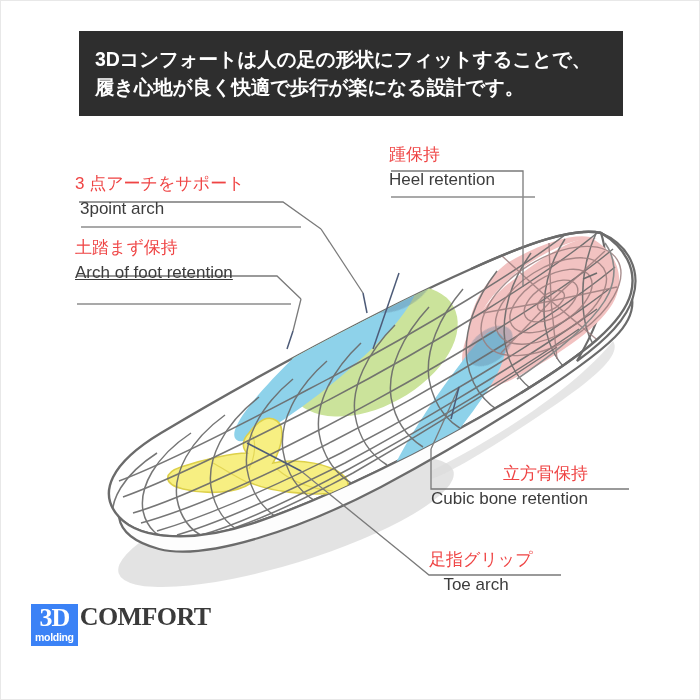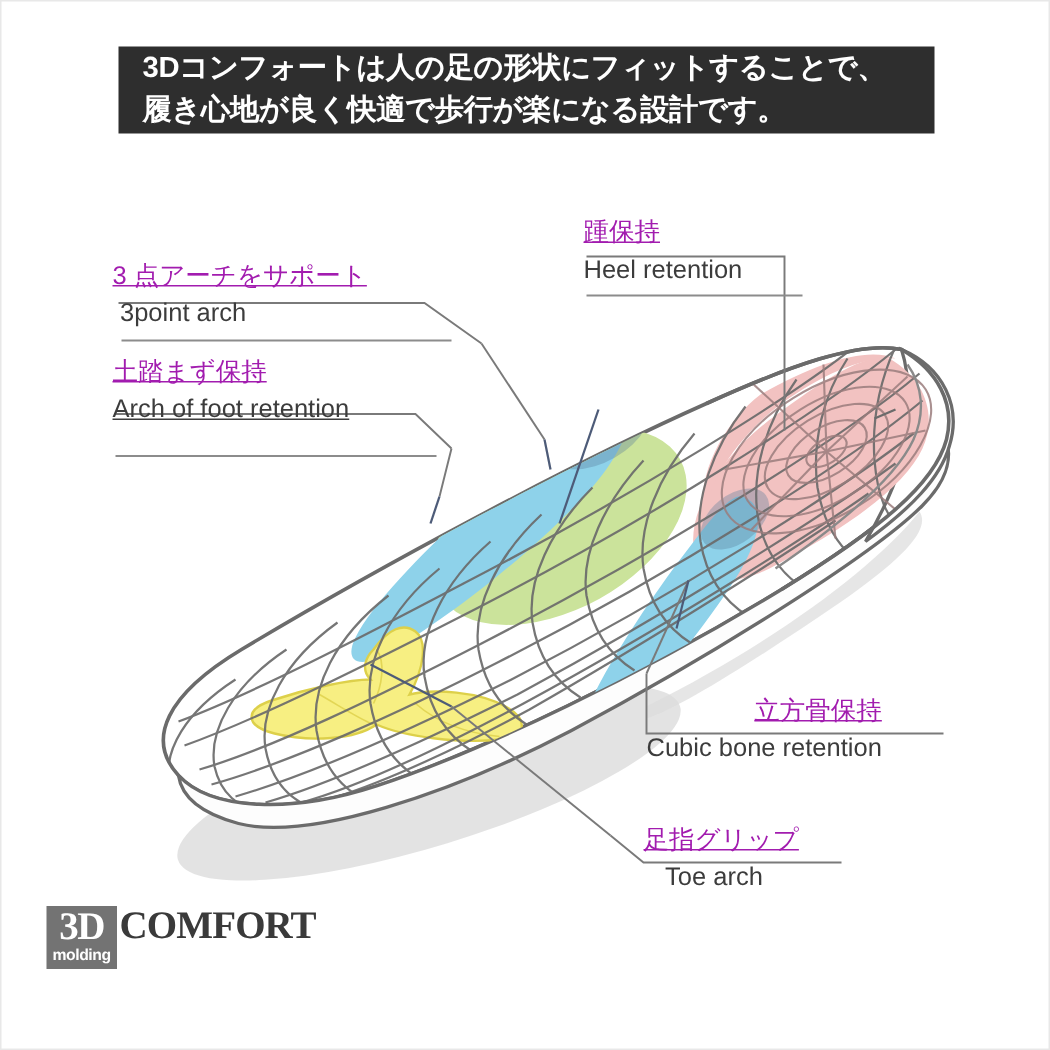--- a/index.html
+++ b/index.html
@@ -13,44 +13,43 @@
     position:relative;
     width:700px; height:700px;
     background:#ffffff;
     border:1px solid #e8e8e8;
   }
 
   
   #headline-banner {
     position:absolute;
     left:78px; top:30px;
-    width:544px; height:58px;
+    width:544px; height:85px;
     background:#2e2e2e;
     display:flex;
     flex-direction:column;
     justify-content:center;
     padding-left:16px;
   }
   #headline-banner .hl {
     color:#ffffff;
     font-size:19.5px;
     font-weight:bold;
     line-height:1.42;
     letter-spacing:-0.2px;
     white-space:nowrap;
   }
 
   
   .callout { position:absolute; }
   .callout .jp {
     font-size:17px;
-    color:#a21caf;
+    color:#ef4444;
     line-height:1.25;
     white-space:nowrap;
-    text-decoration:underline;
   }
   .callout .en {
     font-size:17px;
     color:#3c3c3c;
     line-height:1.3;
     white-space:nowrap;
   }
 
   #callout-3point { left:74px; top:172px; }
   #callout-3point .jp { padding-bottom:2px;text-align:center; }
@@ -73,21 +72,21 @@
   #callout-toe .en { padding-top:2px; text-align:right; padding-right:24px; }
 
   
   #logo {
     position:absolute;
     left:30px; top:603px;
     display:flex;
     align-items:flex-start;
   }
   #logo-badge {
-    background:#737373;
+    background:#3b82f6;
     padding:2px 4px 3px 4px;
     display:flex;
     flex-direction:column;
     align-items:center;
     line-height:1;
   }
   #logo-badge .badge-3d {
     color:#ffffff;
     font-family:"Liberation Serif", serif;
     font-weight:bold;

